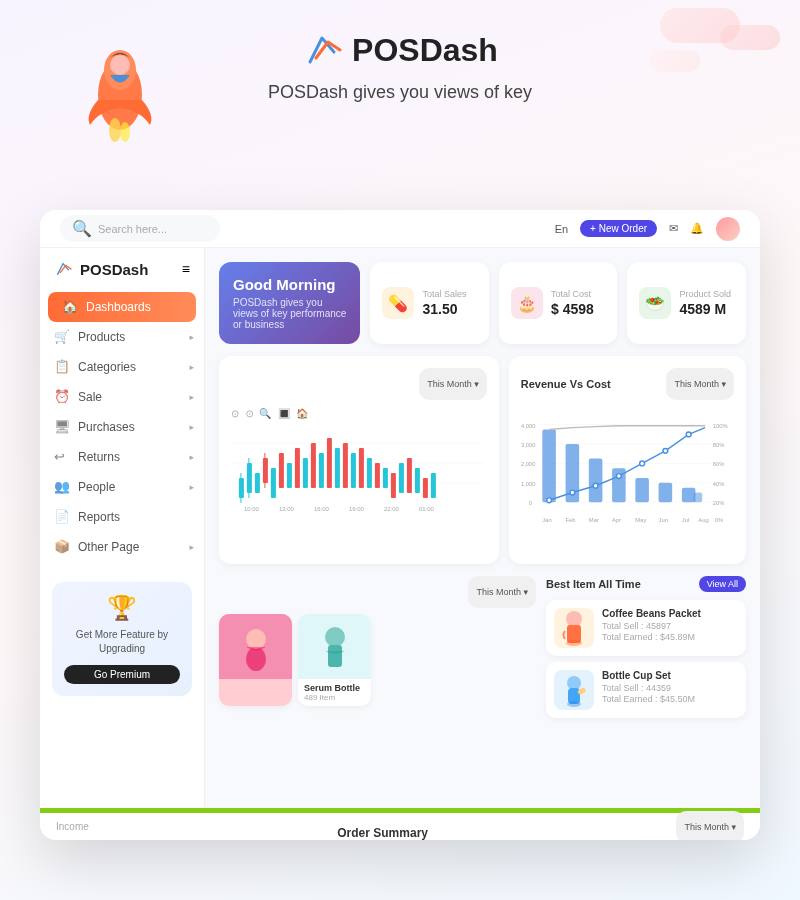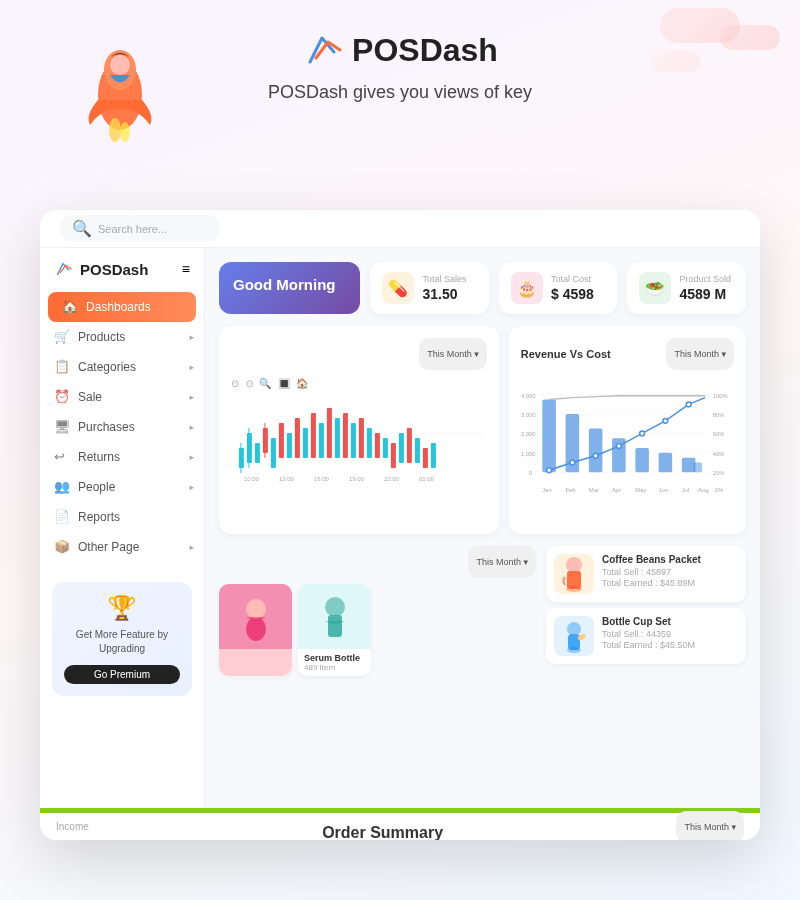--- a/index.html
+++ b/index.html
@@ -448,21 +448,21 @@
       background: #fff;
       border-top: 5px solid #84cc16;
       padding: 8px 16px;
       display: flex;
       justify-content: space-between;
       align-items: center;
       height: 32px;
     }
 
     .order-sum-label {
-      font-size: 16px;
+      font-size: 12px;
       font-weight: 600;
       color: #333;
       margin-top: 13px;
     }
 
     .income-label {
       font-size: 10px;
       color: #aaa;
     }
 
@@ -557,20 +557,27 @@
   <div class="hero-subtitle">POSDash gives you views of key</div>
 </div>
 
 <div class="dashboard-wrapper">
 
   <div class="topbar">
     <div class="search-box">
       <span>🔍</span>
       <span class="search-box-text">Search here...</span>
     </div>
+    <div class="topbar-right">
+      <span>En</span>
+      <button class="new-order-btn">+ New Order</button>
+      <span>✉</span>
+      <span>🔔</span>
+      <div class="avatar-circle"></div>
+    </div>
   </div>
 
   <div class="dashboard-inner">
 
     <div class="sidebar">
       <div class="sidebar-logo">
         <svg width="18" height="18" viewBox="0 0 40 40">
           <path d="M8 32 L20 8 L32 22" stroke="#4a90e2" stroke-width="3" fill="none" stroke-linecap="round"></path>
           <path d="M14 28 L26 12 L38 20" stroke="#ff6b35" stroke-width="3" fill="none" stroke-linecap="round"></path>
         </svg>
@@ -627,20 +634,21 @@
         <div class="upgrade-text">Get More Feature by Upgrading</div>
         <button class="go-premium-btn">Go Premium</button>
       </div>
     </div>
 
     <div class="main-content">
 
       <div class="top-section">
         <div class="greeting-card">
           <div class="greeting-title">Good Morning</div>
+          <div class="greeting-sub">POSDash gives you views of key performance or business</div>
         </div>
         <div class="stat-card">
           <div class="stat-icon" style="background:#fff3e0;">💊</div>
           <div class="stat-info">
             <div class="stat-label">Total Sales</div>
             <div class="stat-value">31.50</div>
           </div>
         </div>
         <div class="stat-card">
           <div class="stat-icon" style="background:#fce4ec;">🎂</div>
@@ -806,20 +814,24 @@
               </div>
               <div class="product-info">
                 <div class="product-name">Serum Bottle</div>
                 <div class="product-count">489 Item</div>
               </div>
             </div>
           </div>
         </div>
 
         <div class="best-items-section">
+          <div class="section-header">
+            <span class="section-title">Best Item All Time</span>
+            <button class="view-all-btn">View All</button>
+          </div>
 
           <div class="best-item-card">
             <div class="item-img" style="background:#fff3e0;">
               <svg width="38" height="38" viewBox="0 0 38 38">
                 <circle cx="19" cy="10" r="8" fill="#fdbcb4"></circle>
                 <rect x="12" y="16" width="14" height="18" rx="3" fill="#ff7043"></rect>
                 <path d="M10 22 Q7 26 10 30" stroke="#ff8a65" stroke-width="2" fill="none"></path>
                 <ellipse cx="19" cy="34" rx="8" ry="3" fill="#ff5722" opacity="0.4"></ellipse>
               </svg>
             </div>

